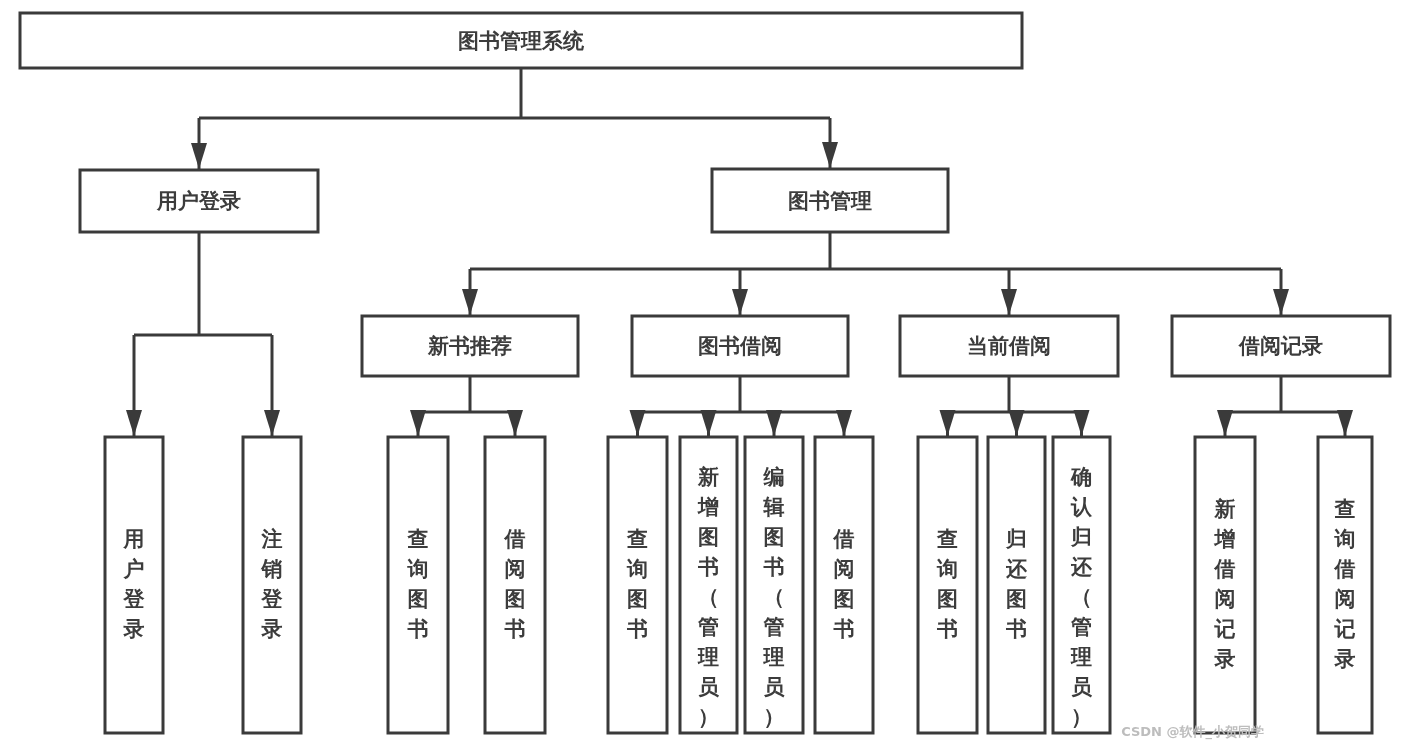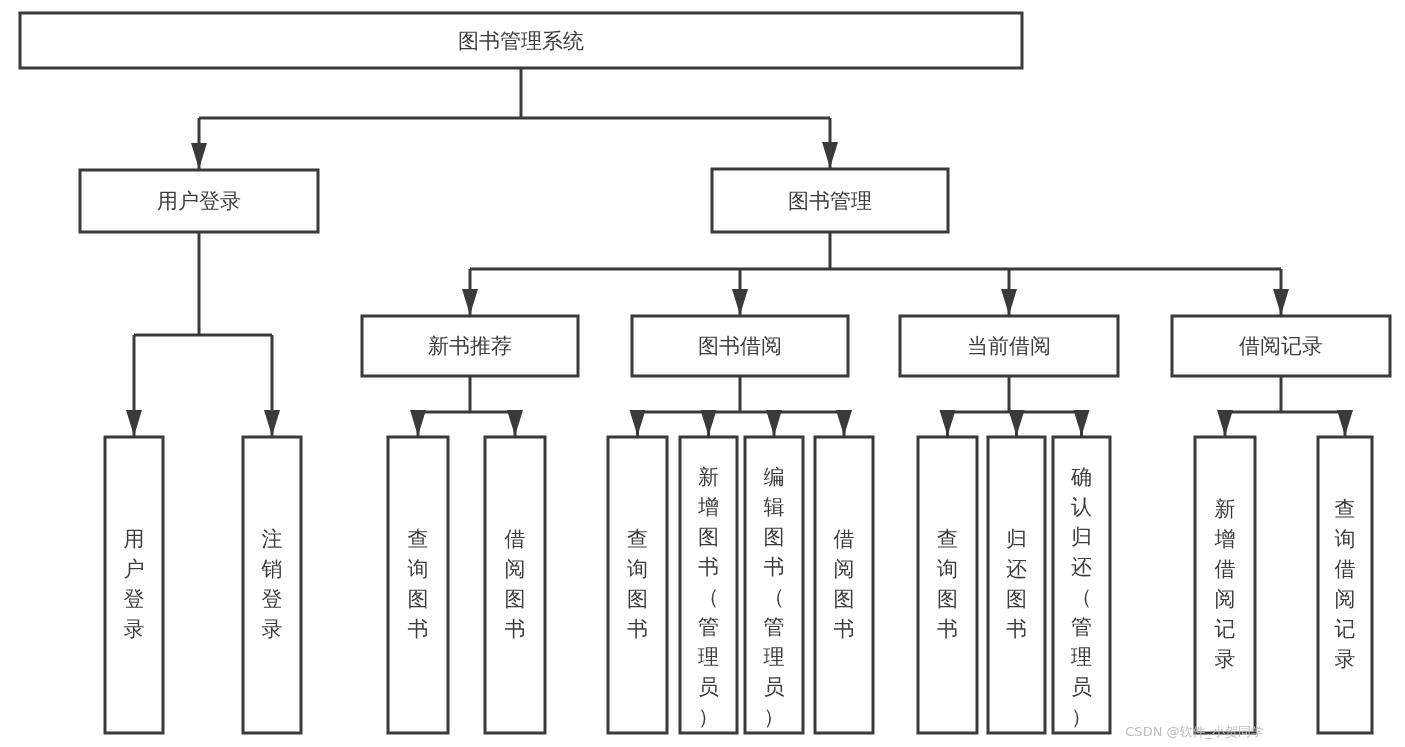--- a/index.html
+++ b/index.html
@@ -14,20 +14,21 @@
     position: relative;
     overflow: hidden;
     font-family: "DejaVu Sans", "Liberation Sans", sans-serif;
   }
   #diagram-root {
     position: absolute;
     left: 0;
     top: 0;
     width: 1272px;
     height: 747px;
+    font-weight: bold;
   }
   svg.diagram-canvas {
     display: block;
     width: 1405px;
     height: 747px;
     background: #ffffff;
   }
   .node-box {
     fill: #ffffff;
     stroke: #3a3a3a;

